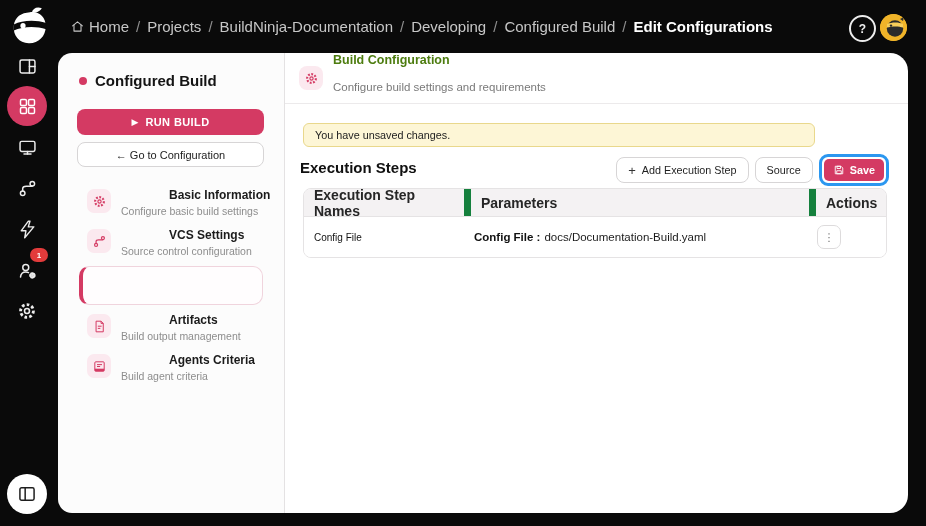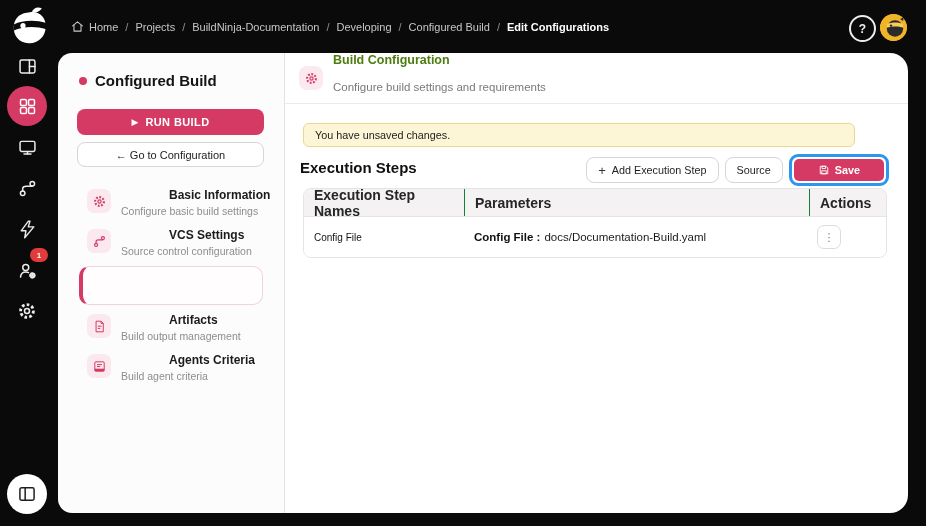--- a/index.html
+++ b/index.html
@@ -5,21 +5,21 @@
   html,body{margin:0;padding:0;background:#0a0a0a;}
   #app{position:relative;width:926px;height:526px;background:#0a0a0a;
        font-family:"Liberation Sans",sans-serif;overflow:hidden;
        -webkit-font-smoothing:antialiased;}
   svg{display:block;}
 
   
   .topbar{position:absolute;left:0;top:0;width:926px;height:53px;}
   .logo{position:absolute;left:9px;top:4px;width:42px;height:46px;cursor:pointer;}
   .crumbs{position:absolute;left:71px;top:0;height:53px;display:flex;align-items:center;gap:7px;
-          font-size:11px;color:#c7c7c7;white-space:nowrap;}
+          font-size:15px;color:#c7c7c7;white-space:nowrap;}
   .crumb{cursor:pointer;}
   .crumb.last{color:#ffffff;font-weight:700;}
   .crumb-sep{color:#8f8f8f;}
   .home-ic{margin-right:-2px;}
   .help-btn{position:absolute;left:849px;top:15px;width:23px;height:23px;border:2px solid #ededed;
             border-radius:50%;display:flex;align-items:center;justify-content:center;
             color:#ededed;font-size:12px;font-weight:700;cursor:pointer;}
   .avatar{position:absolute;left:880px;top:14px;width:27px;height:27px;border-radius:50%;
           background:#f0b429;overflow:hidden;cursor:pointer;}
 
@@ -57,39 +57,39 @@
                box-sizing:border-box;cursor:pointer;}
 
   
   .main-card{position:absolute;left:285px;top:53px;width:623px;height:460px;background:#ffffff;
              border-radius:0 18px 18px 0;}
   .mc-head-bubble{position:absolute;left:14px;top:13px;width:24px;height:24px;border-radius:8px;
                   background:#fbe9ef;display:flex;align-items:center;justify-content:center;}
   .mc-title{position:absolute;left:48px;top:0;font-size:12.5px;font-weight:700;color:#4d7c0f;}
   .mc-sub{position:absolute;left:48px;top:28px;font-size:11.5px;color:#7a7a7a;}
   .mc-divider{position:absolute;left:0;top:50px;width:623px;border-bottom:1px solid #eceaeb;}
-  .banner{position:absolute;left:18px;top:70px;width:552px;height:24px;background:#fdf6d6;
+  .banner{position:absolute;left:18px;top:70px;width:512px;height:24px;background:#fdf6d6;
           border:1px solid #e9d88c;border-radius:6px;box-sizing:border-box;display:flex;
           align-items:center;padding-left:11px;font-size:10.8px;color:#222;}
   .section-title{position:absolute;left:15px;top:106px;font-size:15px;font-weight:800;color:#101010;}
   .btn-row{position:absolute;right:19px;top:101px;height:32px;display:flex;align-items:center;gap:6px;}
   .btn{height:26px;background:#fff;border:1px solid #d7d5d6;border-radius:8px;display:flex;
        align-items:center;justify-content:center;font-size:10.8px;color:#1f1f1f;cursor:pointer;
        box-sizing:border-box;padding:0 11px;gap:6px;white-space:nowrap;}
   .plus{font-size:13px;color:#333;line-height:1;}
   .save-ring{height:32px;border:3px solid #2b97f0;border-radius:9px;background:#fff;
              box-sizing:border-box;padding:2px;display:flex;}
   .save-btn{background:#d43a63;border-radius:5px;display:flex;align-items:center;gap:5px;
-            color:#fff;font-size:10.8px;font-weight:600;padding:0 24px;cursor:pointer;}
+            color:#fff;font-size:10.8px;font-weight:600;padding:0 9px;cursor:pointer;}
   .table{position:absolute;left:18px;top:135px;width:584px;border:1px solid #e5e3e4;
          border-radius:8px;box-sizing:border-box;overflow:hidden;background:#fff;}
   .thead{display:flex;height:27px;background:#f4f2f3;border-bottom:1px solid #e5e3e4;}
   .th{display:flex;align-items:center;padding-left:10px;font-size:14px;font-weight:700;
       color:#262626;box-sizing:border-box;}
-  .th.c2,.th.c3{border-left:1px solid #15803d;}
+  .th.c2,.th.c3{border-left:7px solid #15803d;}
   .c1{width:160px;} .c2{width:345px;} .c3{width:77px;}
   .trow{display:flex;height:40px;background:#fff;}
   .td{display:flex;align-items:center;padding-left:10px;box-sizing:border-box;}
   .cell-name{font-size:10px;font-weight:400;color:#111;}
   .param-label{font-size:11.5px;font-weight:700;color:#111;}
   .param-value{font-size:11.5px;color:#1c1c1c;margin-left:4px;}
   .dots-btn{width:22px;height:22px;border:1px solid #dddbdc;border-radius:7px;background:#fff;
             display:flex;align-items:center;justify-content:center;color:#777;font-size:11px;
             cursor:pointer;margin-left:-2px;}
 </style>

